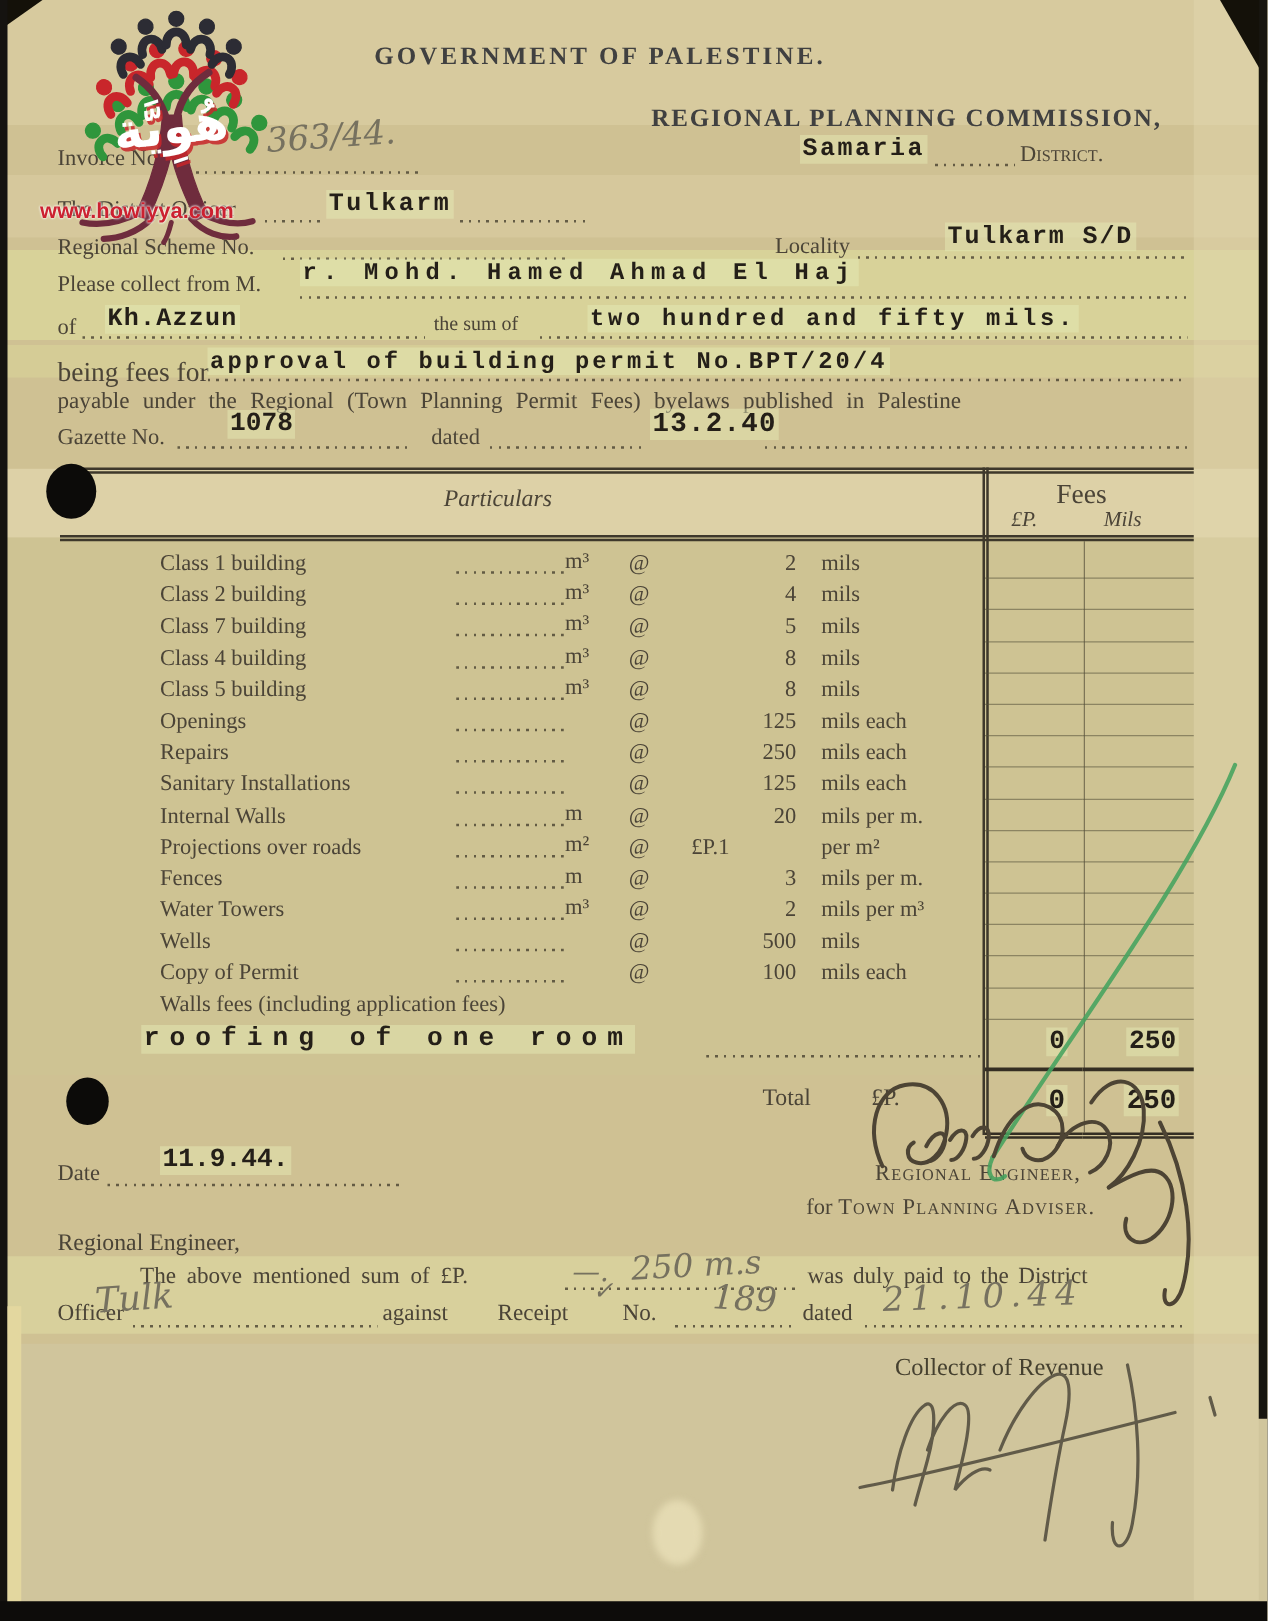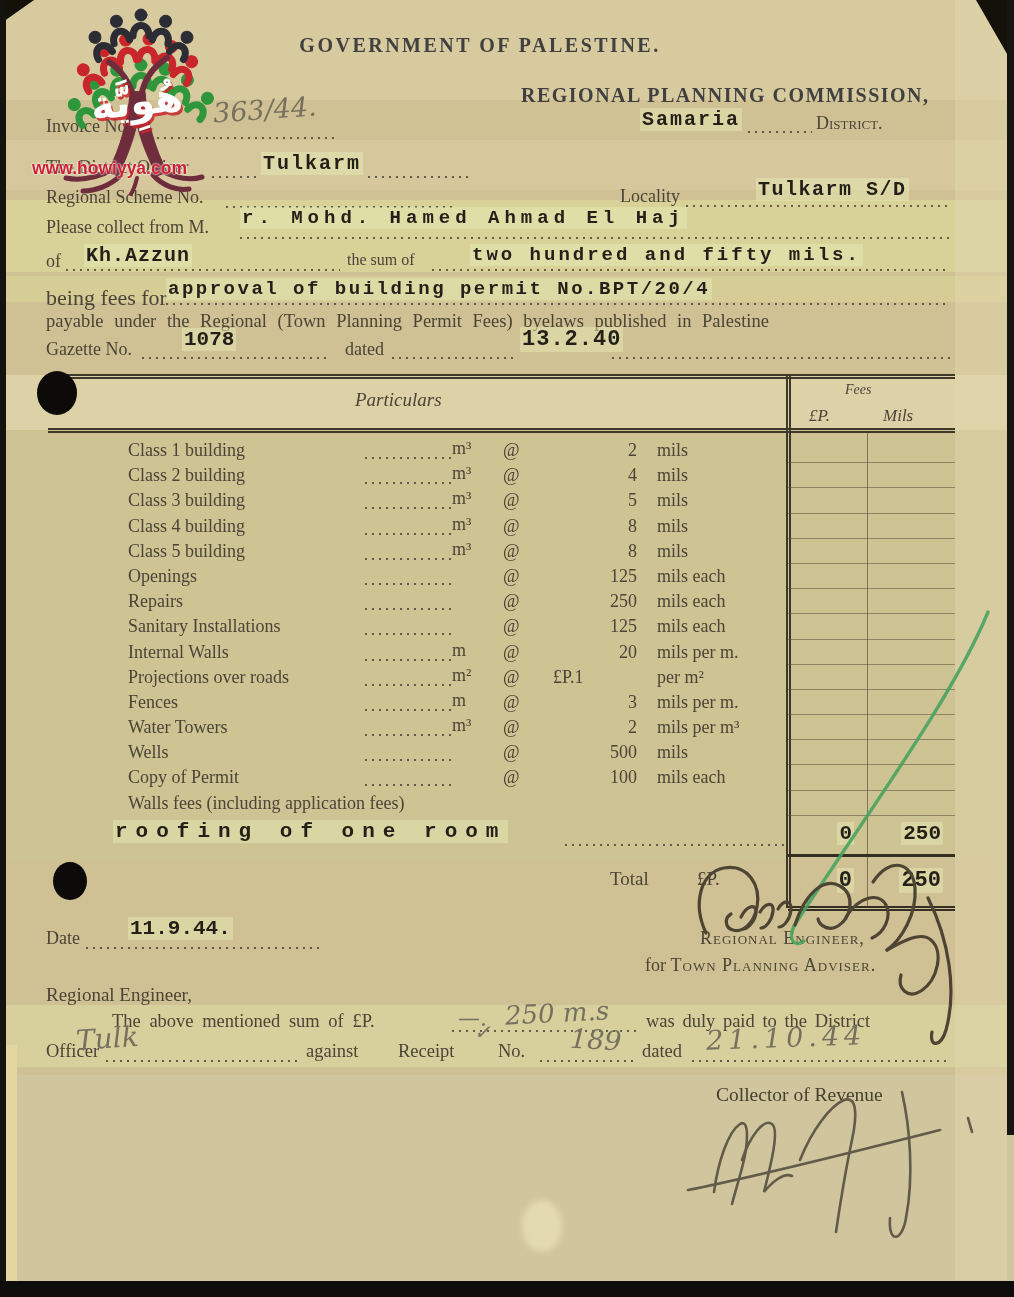--- a/index.html
+++ b/index.html
@@ -90,21 +90,21 @@
   <div class="dots" style="left:142px;top:357px;width:188px;"></div>
   <div class="abs typed" style="left:182px;top:328px;font-size:21px;">1078</div>
   <div class="abs serif" style="left:345px;top:339px;font-size:18px;">dated</div>
   <div class="dots" style="left:392px;top:357px;width:124px;"></div>
   <div class="abs typed" style="left:520px;top:327px;font-size:22px;letter-spacing:1px;">13.2.40</div>
   <div class="dots" style="left:612px;top:357px;width:338px;"></div>
 
   <div class="abs" style="left:45px;top:374px;width:910px;height:536px;">
     <div class="rule" style="left:18px;top:0;width:892px;"></div>
     <div class="abs" style="left:310px;top:15px;font-style:italic;font-size:19px;">Particulars</div>
-    <div class="abs" style="left:800px;top:8px;font-style:italic;font-size:14px;">Fees</div>
+    <div class="abs" style="left:800px;top:8px;font-size:22px;">Fees</div>
     <div class="abs" style="left:764px;top:32px;font-style:italic;font-size:17px;">£P.</div>
     <div class="abs" style="left:838px;top:32px;font-style:italic;font-size:17px;">Mils</div>
     <div class="rule" style="left:3px;top:54px;width:907px;"></div>
     <div class="vdouble" style="left:741px;top:0;height:534px;"></div>
     <div class="vthin" style="left:822px;top:59px;height:473px;"></div>
 
     <div class="abs" style="left:0;top:64px;width:910px;" id="table-body">
         <div class="trow">
           <div class="pcol">
             <span class="plabel">Class 1 building</span>
@@ -124,21 +124,21 @@
             <span class="punit">m³</span>
             <span class="pat">@</span>
             <span class="pnum">4</span>
             <span class="psuf">mils</span>
           </div>
           <div class="cellA"></div>
           <div class="cellB"></div>
         </div>
         <div class="trow">
           <div class="pcol">
-            <span class="plabel">Class 3 building</span>
+            <span class="plabel">Class 7 building</span>
             <span class="dots pdots"></span>
             <span class="punit">m³</span>
             <span class="pat">@</span>
             <span class="pnum">5</span>
             <span class="psuf">mils</span>
           </div>
           <div class="cellA"></div>
           <div class="cellB"></div>
         </div>
         <div class="trow">

